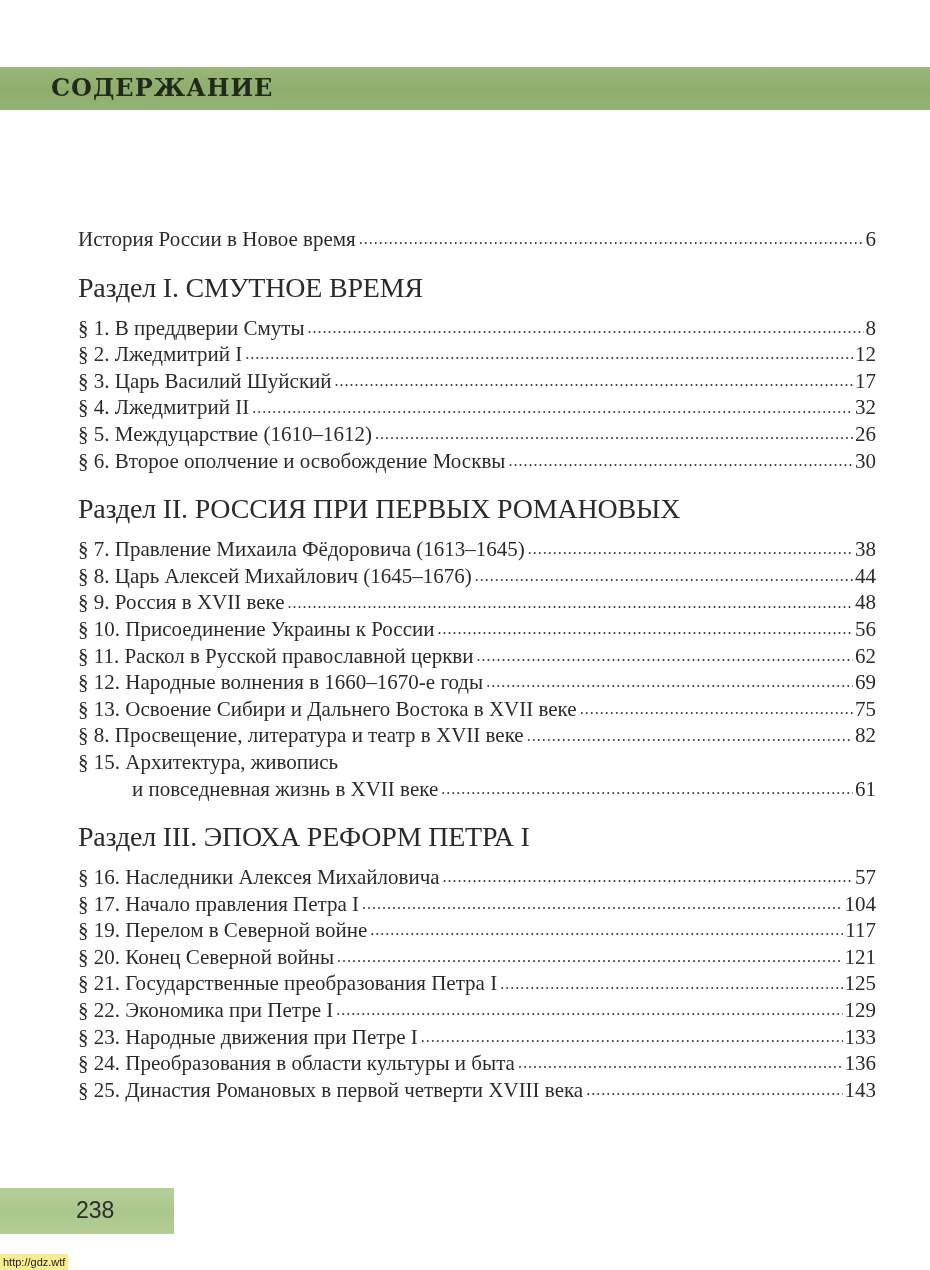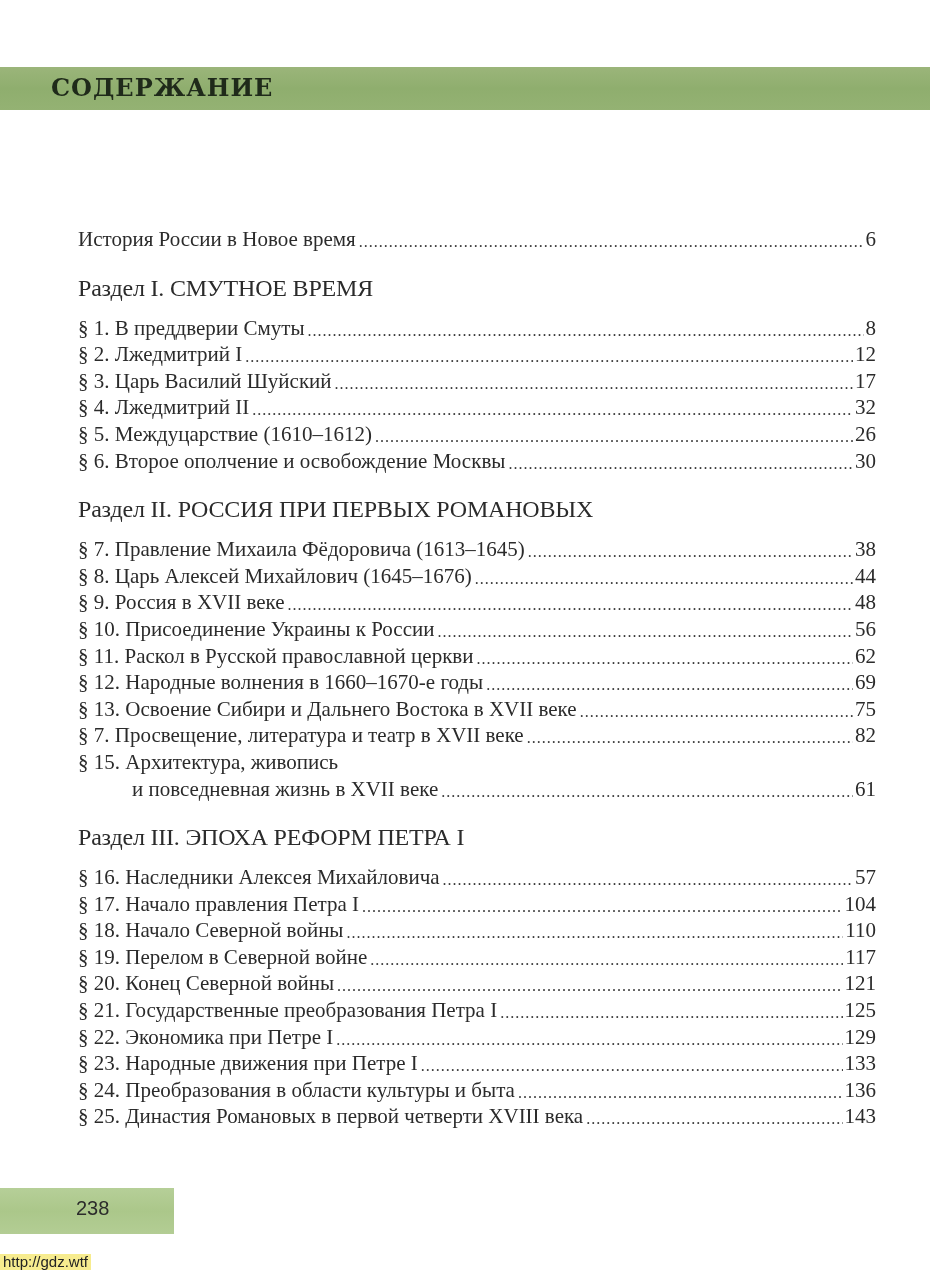--- a/index.html
+++ b/index.html
@@ -34,21 +34,21 @@
       color: #1f2a1a;
     }
     .toc {
       position: absolute;
       left: 78px;
       top: 226px;
       width: 798px;
     }
     .toc-line {
       display: flex;
-      align-items: flex-end;
+      align-items: center;
       font-family: "Liberation Serif", "DejaVu Serif", serif;
       font-size: 21px;
       line-height: 26.6px;
       color: #2b2b2b;
       white-space: nowrap;
     }
     .toc-line .label {
       flex: 0 0 auto;
     }
     .toc-line .dots {
@@ -71,21 +71,21 @@
       flex: 0 0 auto;
     }
     .toc-line.sub .label {
       padding-left: 54px;
     }
     .intro {
       margin-bottom: 22px;
     }
     .section-title {
       font-family: "Liberation Serif", "DejaVu Serif", serif;
-      font-size: 24px;
+      font-size: 28px;
       line-height: 26px;
       color: #2b2b2b;
       margin-bottom: 14px;
       letter-spacing: -0.2px;
     }
     .section {
       margin-bottom: 22px;
     }
     .page-number-box {
       position: absolute;
@@ -93,32 +93,32 @@
       top: 1188px;
       width: 174px;
       height: 46px;
       background: linear-gradient(180deg, #b6cf98 0%, #abc78a 50%, #b3cd94 100%);
     }
     .page-number {
       position: absolute;
       left: 76px;
       top: 9px;
       font-family: "Liberation Sans", "DejaVu Sans", sans-serif;
-      font-size: 20px;
+      font-size: 23px;
       color: #2c2c2c;
     }
     .watermark {
       position: absolute;
       left: 0;
       top: 1254px;
       height: 16px;
       padding: 0 3px;
       background: #f7ec8f;
       font-family: "Liberation Sans", "DejaVu Sans", sans-serif;
-      font-size: 15px;
+      font-size: 11px;
       line-height: 16px;
       color: #222222;
     }
   </style>
 </head>
 <body>
 
 <div class="header-bar">
   <div class="header-title">СОДЕРЖАНИЕ</div>
 </div>
@@ -198,21 +198,21 @@
       <span class="label">§ 12. Народные волнения в 1660–1670-е годы</span>
       <span class="dots"></span>
       <span class="page">69</span>
     </div>
     <div class="toc-line">
       <span class="label">§ 13. Освоение Сибири и Дальнего Востока в XVII веке</span>
       <span class="dots"></span>
       <span class="page">75</span>
     </div>
     <div class="toc-line">
-      <span class="label">§ 7. Просвещение, литература и театр в XVII веке</span>
+      <span class="label">§ 8. Просвещение, литература и театр в XVII веке</span>
       <span class="dots"></span>
       <span class="page">82</span>
     </div>
     <div class="toc-line">
       <span class="label">§ 15. Архитектура, живопись</span>
     </div>
     <div class="toc-line sub">
       <span class="label">и повседневная жизнь в XVII веке</span>
       <span class="dots"></span>
       <span class="page">61</span>
@@ -224,25 +224,20 @@
 
     <div class="toc-line">
       <span class="label">§ 16. Наследники Алексея Михайловича</span>
       <span class="dots"></span>
       <span class="page">57</span>
     </div>
     <div class="toc-line">
       <span class="label">§ 17. Начало правления Петра I</span>
       <span class="dots"></span>
       <span class="page">104</span>
-    </div>
-    <div class="toc-line">
-      <span class="label">§ 18. Начало Северной войны</span>
-      <span class="dots"></span>
-      <span class="page">110</span>
     </div>
     <div class="toc-line">
       <span class="label">§ 19. Перелом в Северной войне</span>
       <span class="dots"></span>
       <span class="page">117</span>
     </div>
     <div class="toc-line">
       <span class="label">§ 20. Конец Северной войны</span>
       <span class="dots"></span>
       <span class="page">121</span>

